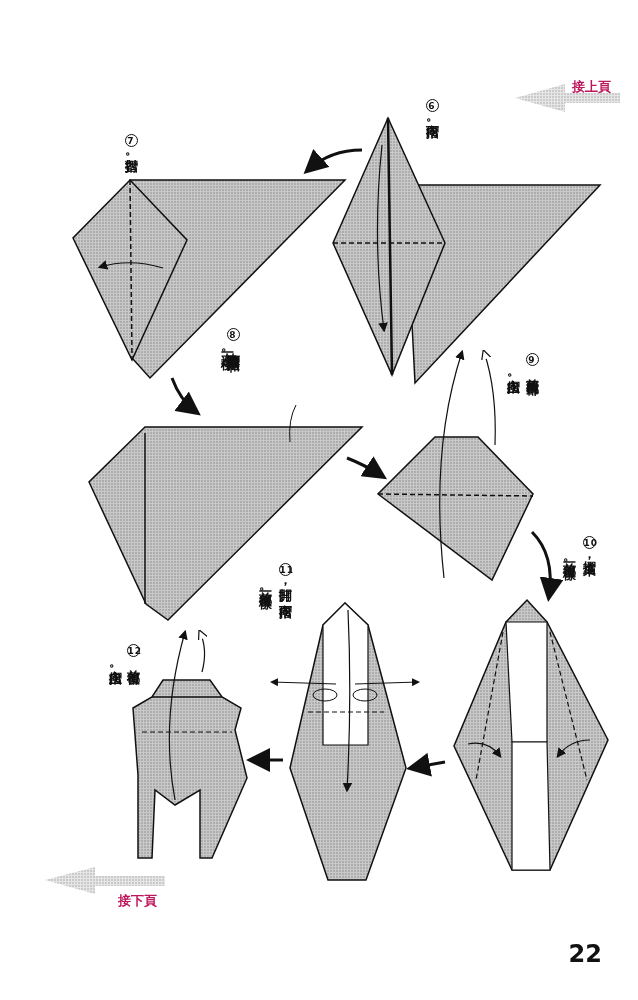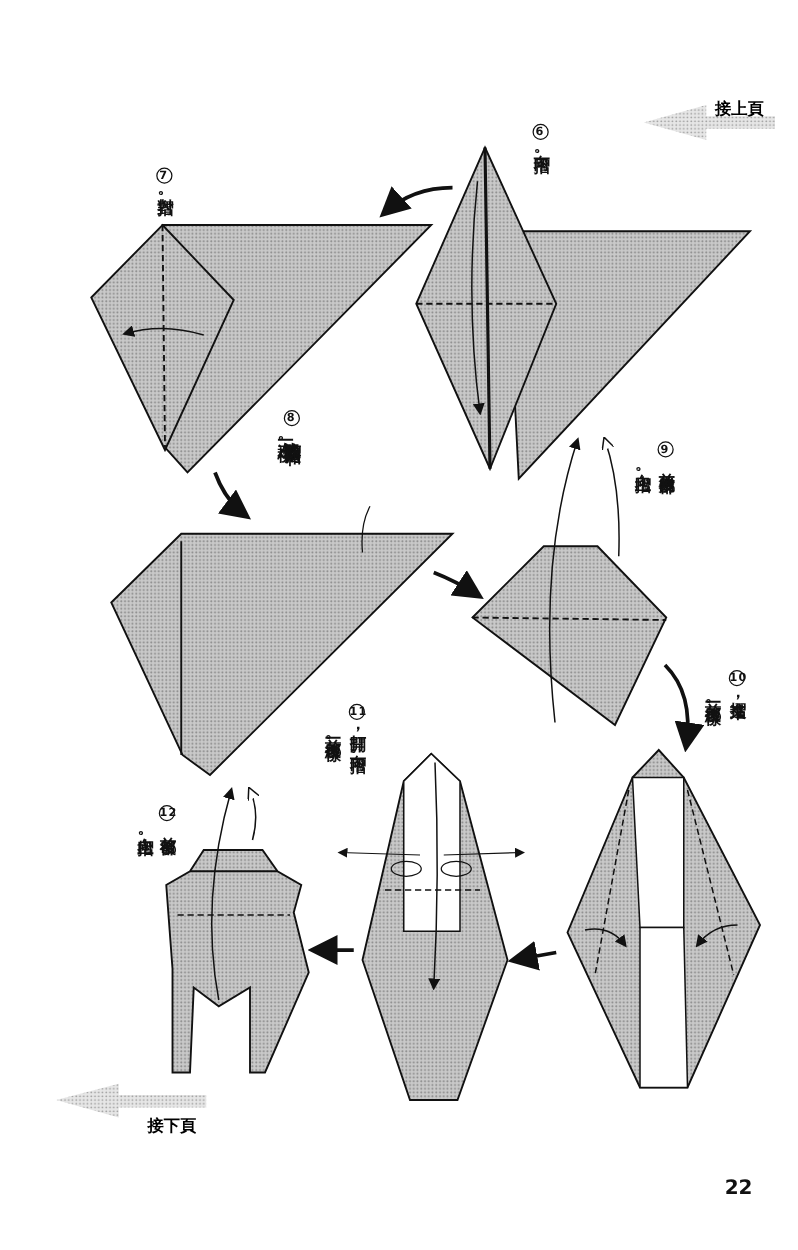--- a/index.html
+++ b/index.html
@@ -4,22 +4,22 @@
 <style>
   html, body { margin:0; padding:0; background:#ffffff; }
   body { width:638px; height:1000px; position:relative; overflow:hidden;
          font-family:"DejaVu Sans", sans-serif; color:#111; }
   svg.diagram { position:absolute; left:0; top:0; width:638px; height:1000px; }
   .vtext { position:absolute; writing-mode:vertical-rl; font-size:13px; line-height:15px;
            letter-spacing:1px; font-weight:bold; color:#111; white-space:pre; }
   .num { display:inline-block; width:13px; height:13px; border:1.5px solid #111; border-radius:50%;
          font-size:9px; line-height:13px; text-align:center; writing-mode:horizontal-tb;
          font-weight:bold; margin-bottom:2px; box-sizing:border-box; }
-  .nav { position:absolute; font-size:13px; font-weight:bold; color:#000000; }
-  .page-number { position:absolute; right:36px; top:940px; font-size:16px; font-weight:900;
+  .nav { position:absolute; font-size:13px; font-weight:bold; color:#be185d; }
+  .page-number { position:absolute; right:36px; top:940px; font-size:24px; font-weight:900;
                  font-family:"DejaVu Sans", sans-serif;margin-left:48px; }
 </style>
 </head>
 <body>
 
 <svg class="diagram" viewBox="0 0 638 1000">
   <defs>
     <pattern id="dots" width="3" height="3" patternUnits="userSpaceOnUse">
       <rect width="3" height="3" fill="#c9c9c9"></rect>
       <circle cx="1" cy="1" r="0.8" fill="#8a8a8a"></circle>

